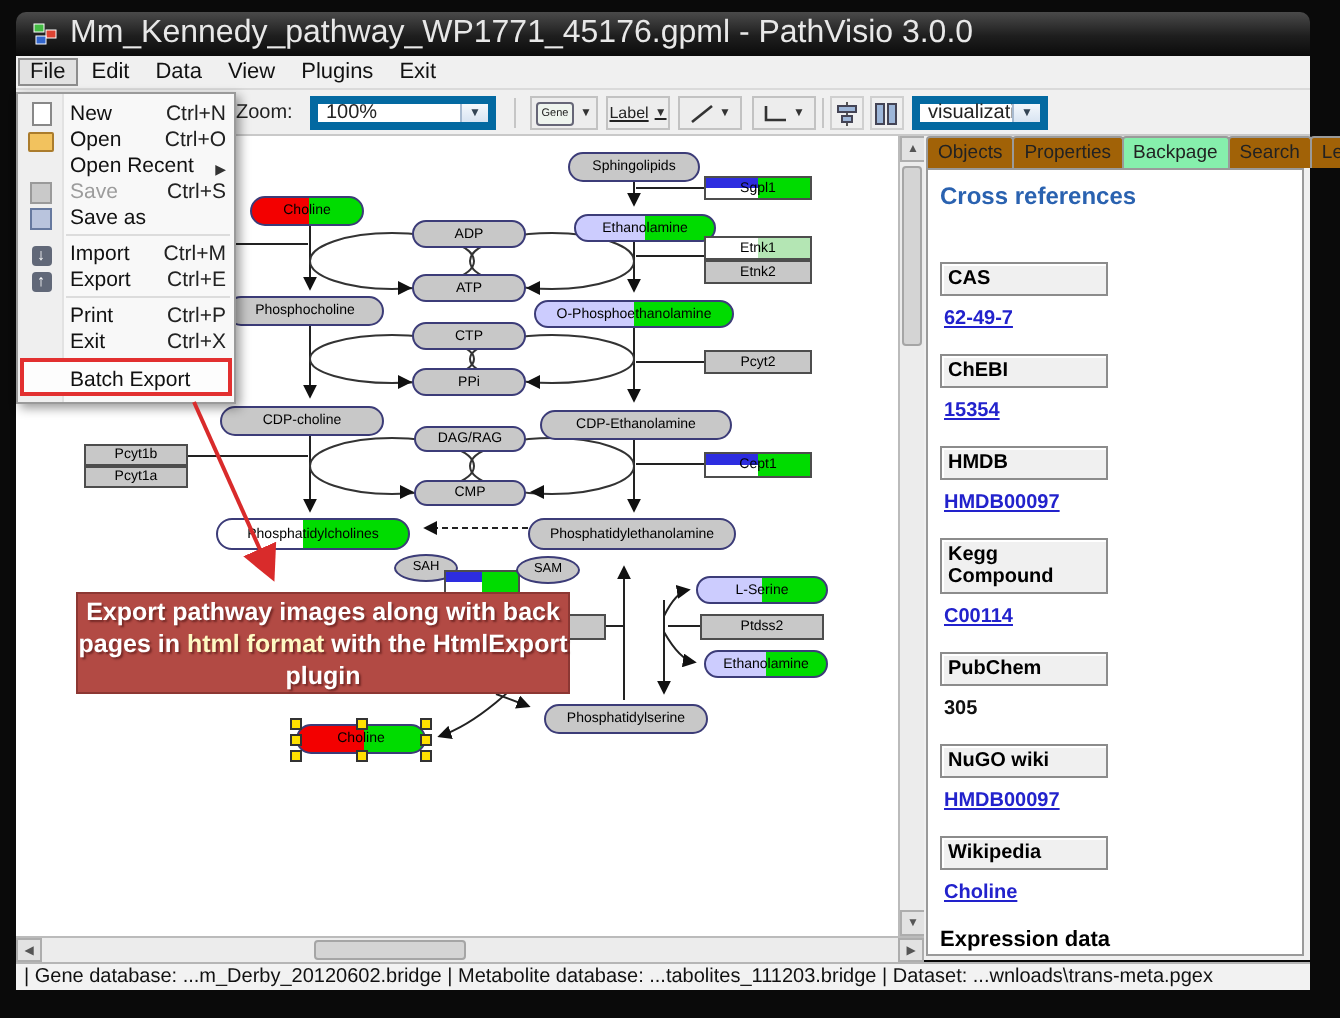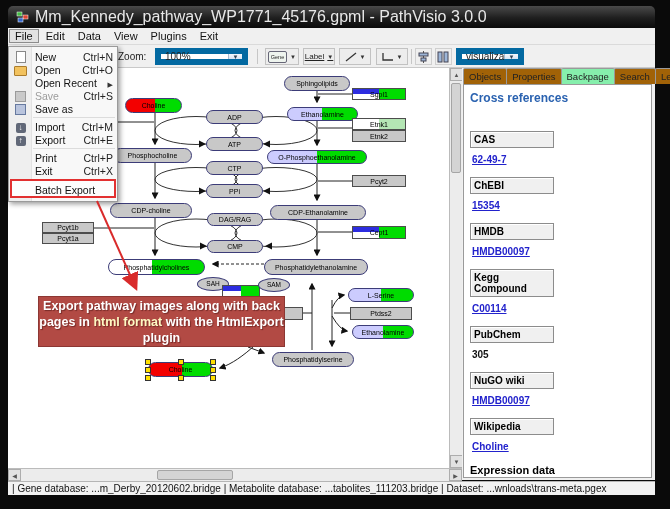--- a/index.html
+++ b/index.html
@@ -5,21 +5,21 @@
   html,body{margin:0;padding:0;background:#070707;}
   .screen{position:relative;width:670px;height:509px;background:#0a0a0a;font-family:"Liberation Sans",sans-serif;overflow:hidden;}
   
   .titlebar{position:absolute;left:8px;top:6px;width:647px;height:22px;background:linear-gradient(#4a4a4a,#1e1e1e 55%,#0b0b0b);border-radius:5px 5px 0 0;display:flex;align-items:center;color:#e8e8e8;font-size:16px;padding-left:8px;box-sizing:border-box;}
   .appicon{width:13px;height:13px;margin-right:6px;flex:0 0 auto;}
   .menubar{position:absolute;left:8px;top:28px;width:647px;height:17px;background:#f0f0f0;border-bottom:1px solid #dadada;display:flex;align-items:center;font-size:11px;color:#111;box-sizing:border-box;}
   .menubar span{padding:1px 6px;margin-left:1px;}
   .menubar .active{border:1px solid #8d8d8d;background:#e2e2e2;padding:0 5px;}
   .toolbar{position:absolute;left:8px;top:45px;width:647px;height:23px;background:#f0f0f0;border-bottom:1px solid #c9c9c9;box-sizing:border-box;font-size:10px;color:#222;}
   .toolbar .tlabel{position:absolute;left:110px;top:6px;}
-  .combo{position:absolute;top:3px;height:17px;background:#fff;border:6px solid #0369a1;display:flex;align-items:center;box-sizing:border-box;font-size:10px;}
+  .combo{position:absolute;top:3px;height:17px;background:#fff;border:4px solid #0369a1;display:flex;align-items:center;box-sizing:border-box;font-size:10px;}
   .combo .cval{flex:1;padding-left:4px;white-space:nowrap;overflow:hidden;}
   .combo .carr{width:13px;height:100%;background:linear-gradient(#f4f8fc,#d8e4f2);border-left:1px solid #a7bad0;font-size:6px;display:flex;align-items:center;justify-content:center;color:#345;}
   .tbtn{position:absolute;top:3px;height:17px;border:1px solid #c2c2c2;background:#ededed;display:flex;align-items:center;justify-content:center;box-sizing:border-box;font-size:8px;color:#222;}
   .tbtn .darr{font-size:6px;margin-left:3px;color:#333;}
   .genebox{display:inline-block;width:17px;height:10px;border:1px solid #667;border-radius:2px;font-size:5.5px;line-height:10px;text-align:center;background:#eef4ee;overflow:hidden;}
   .tsep{position:absolute;top:4px;width:1px;height:15px;background:#c6c6c6;}
   .iconbtn{position:absolute;top:3px;width:17px;height:17px;border:1px solid #cfcfcf;background:#efefef;display:flex;align-items:center;justify-content:center;box-sizing:border-box;}
   
   .canvas{position:absolute;left:8px;top:68px;width:441px;height:400px;background:#fff;overflow:hidden;}
   .edges{position:absolute;left:0;top:0;z-index:1;}

